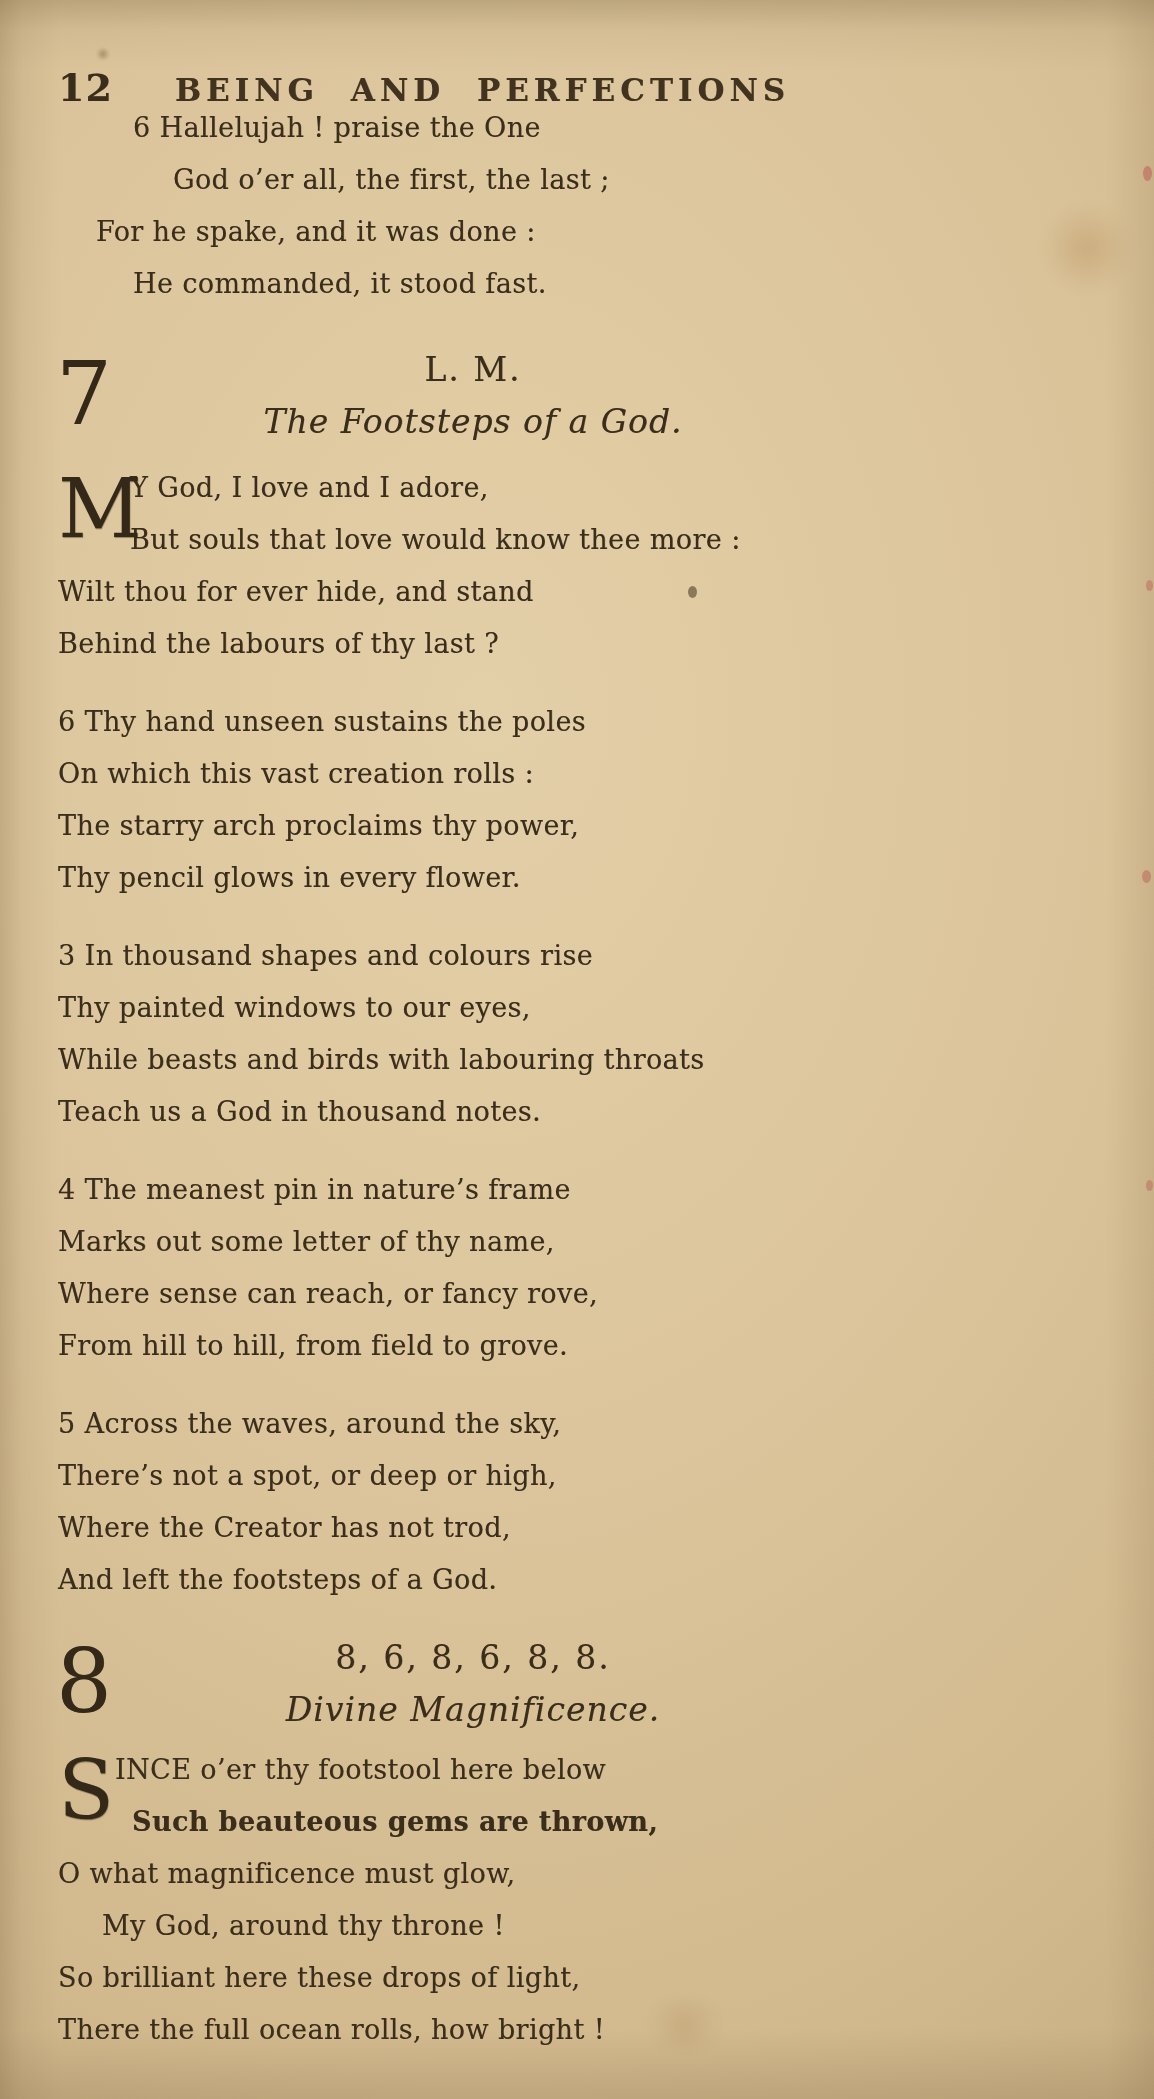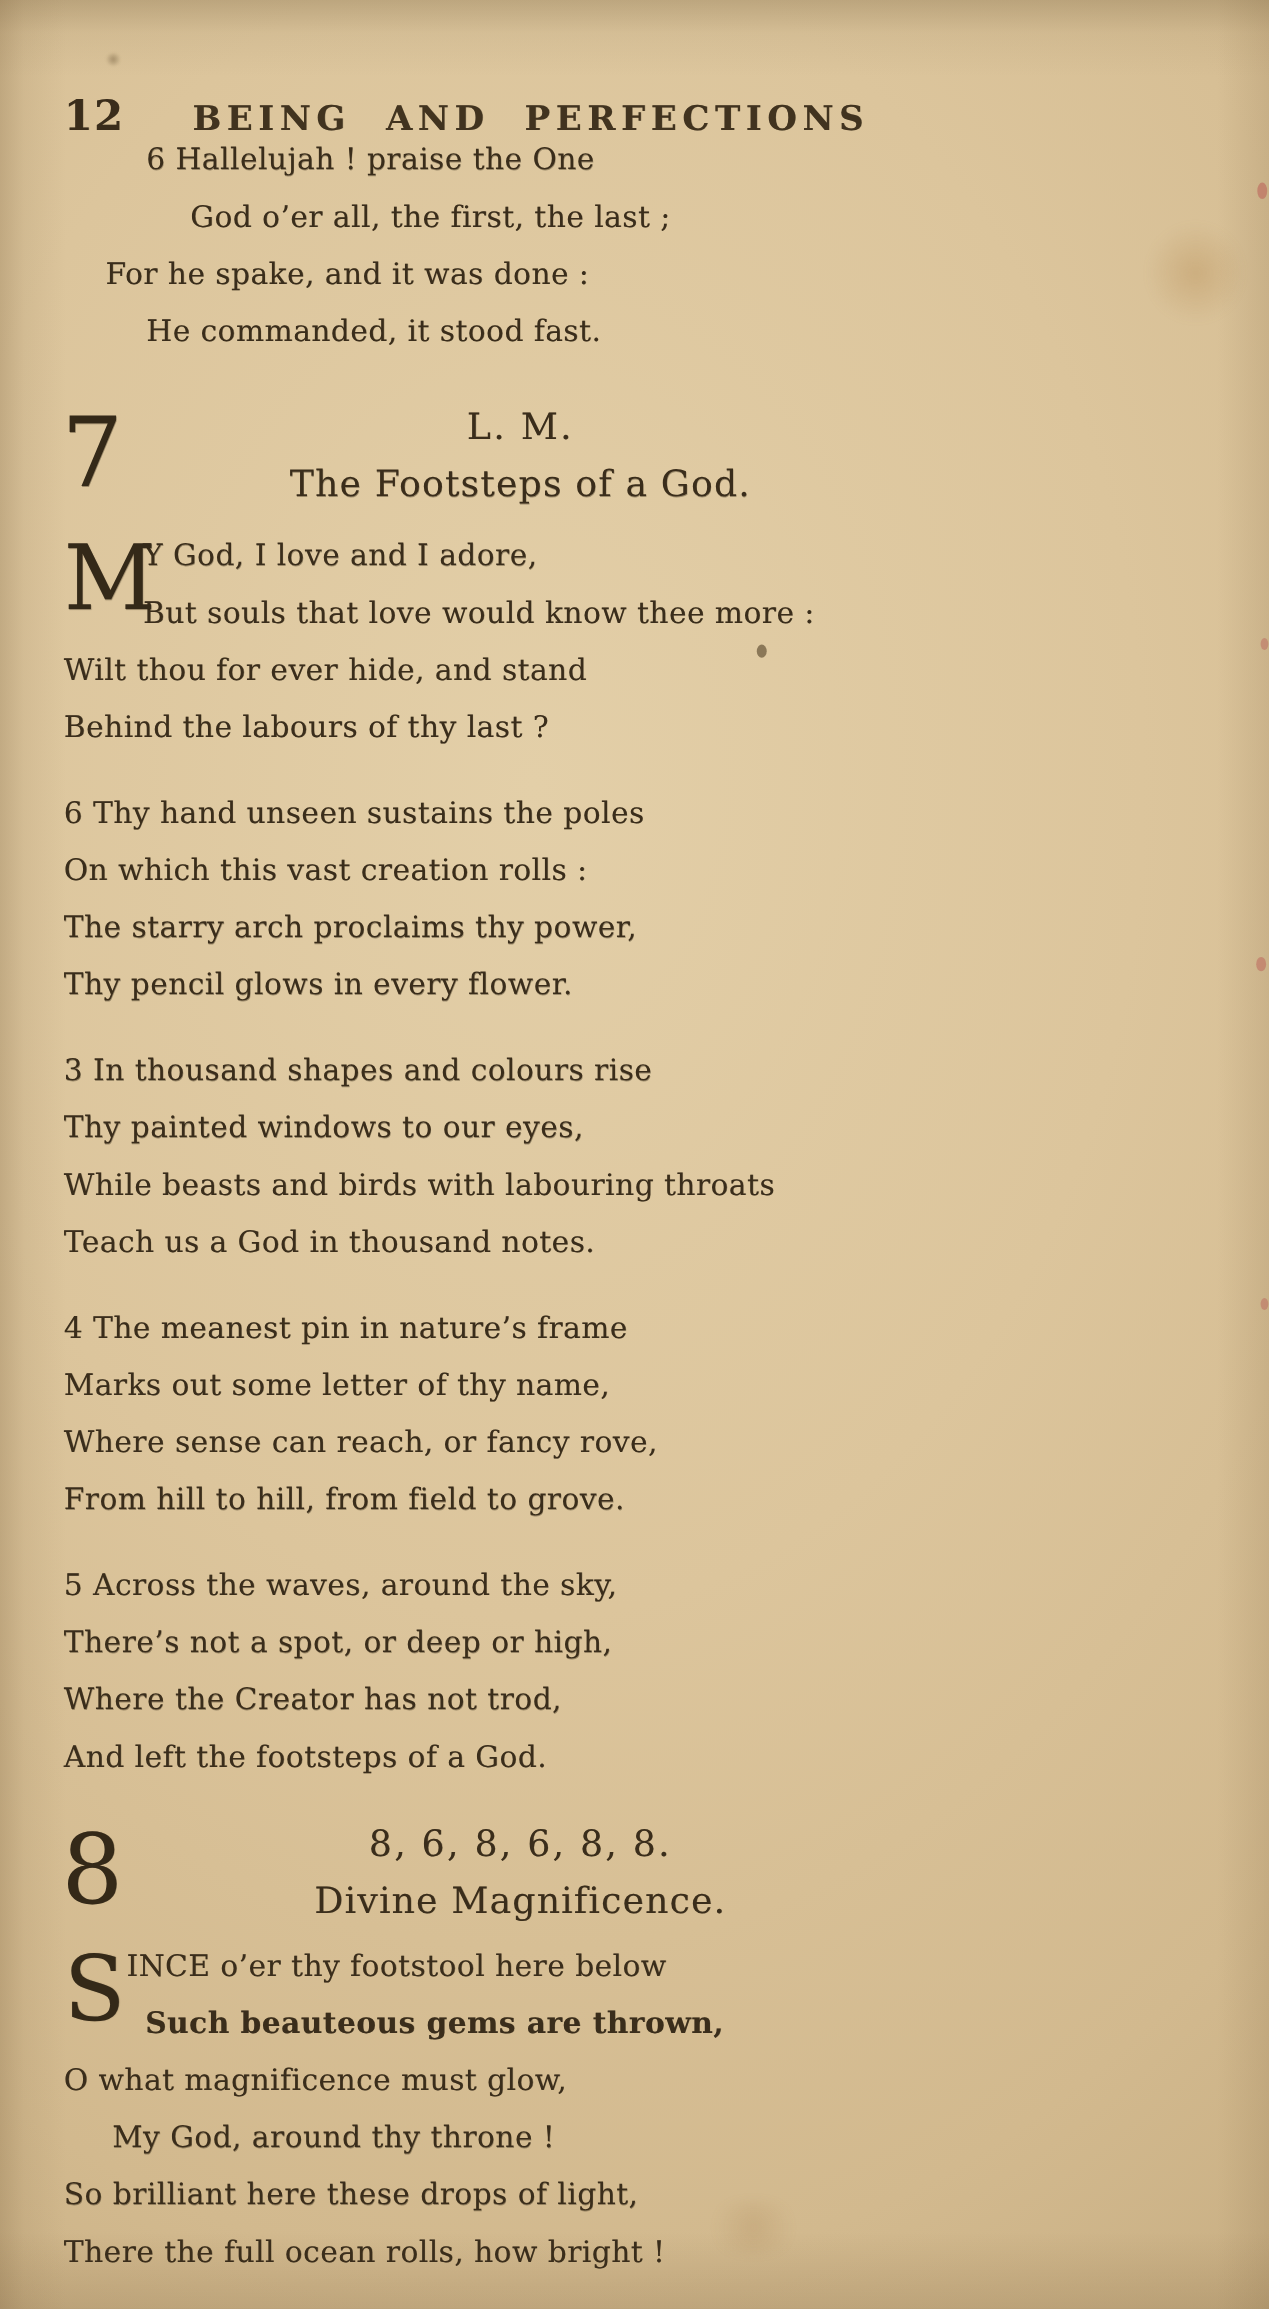--- a/index.html
+++ b/index.html
@@ -11,40 +11,40 @@
     color:#3a2d1b;
     background:
       linear-gradient(90deg, rgba(124,98,62,0.28) 0px, rgba(124,98,62,0.10) 22px, rgba(124,98,62,0) 60px),
       linear-gradient(180deg, rgba(116,94,58,0.30) 0px, rgba(116,94,58,0.08) 30px, rgba(116,94,58,0) 70px),
       linear-gradient(270deg, rgba(124,98,62,0.16) 0px, rgba(124,98,62,0) 48px),
       linear-gradient(0deg, rgba(124,98,62,0.22) 0px, rgba(124,98,62,0) 70px),
       radial-gradient(ellipse 120% 90% at 42% 34%, #e3cfa8 0%, #dcc59c 40%, #d2b98e 72%, #c2a87c 100%);
   }
   .ink{ text-shadow:0.35px 0.45px 0.6px rgba(44,33,16,0.38); }
   .content{
-    position:absolute; left:58px; top:42px; width:830px;
+    position:absolute; left:58px; top:24px; width:830px;
   }
   .page-header{ display:flex; align-items:baseline; height:52px; }
   .page-number{ font-size:38px; font-weight:bold; letter-spacing:1px; }
   .running-title{
     margin-left:62px; font-size:31px; font-weight:bold;
     letter-spacing:5px; word-spacing:16px; color:#41331f;margin-top:48px;
   }
   .line{ font-size:27px; line-height:52px; letter-spacing:0.4px; white-space:nowrap; }
   .ind1{ padding-left:38px; }
   .ind2{ padding-left:75px; }
   .ind3{ padding-left:115px; }
   .carryover{ margin-top:24px; }
   .hymn-header{ position:relative; margin-top:34px; height:104px; }
   .hymn-number{
     position:absolute; left:-2px; top:-4px;
     font-size:88px; line-height:108px; font-weight:normal; color:#342918;
   }
   .hymn-meter{ text-align:center; font-size:33px; line-height:52px; letter-spacing:2px; }
-  .hymn-title{ text-align:center; font-size:33px; line-height:52px; letter-spacing:1px; }
+  .hymn-title{ text-align:center; font-size:33px; line-height:52px; font-style:italic; letter-spacing:1px; }
   .verse{ margin-top:26px; }
   .verse.first{ margin-top:14px; }
   .verse.dc{ position:relative; }
   .dropcap{
     position:absolute; left:0; top:0;
     font-size:82px; line-height:94px; color:#342918;
     text-shadow:0.5px 0.6px 0.8px rgba(44,33,16,0.4);
   }
   .dc-pad-m{ padding-left:72px; }
   .dc-pad-s1{ padding-left:57px; }

